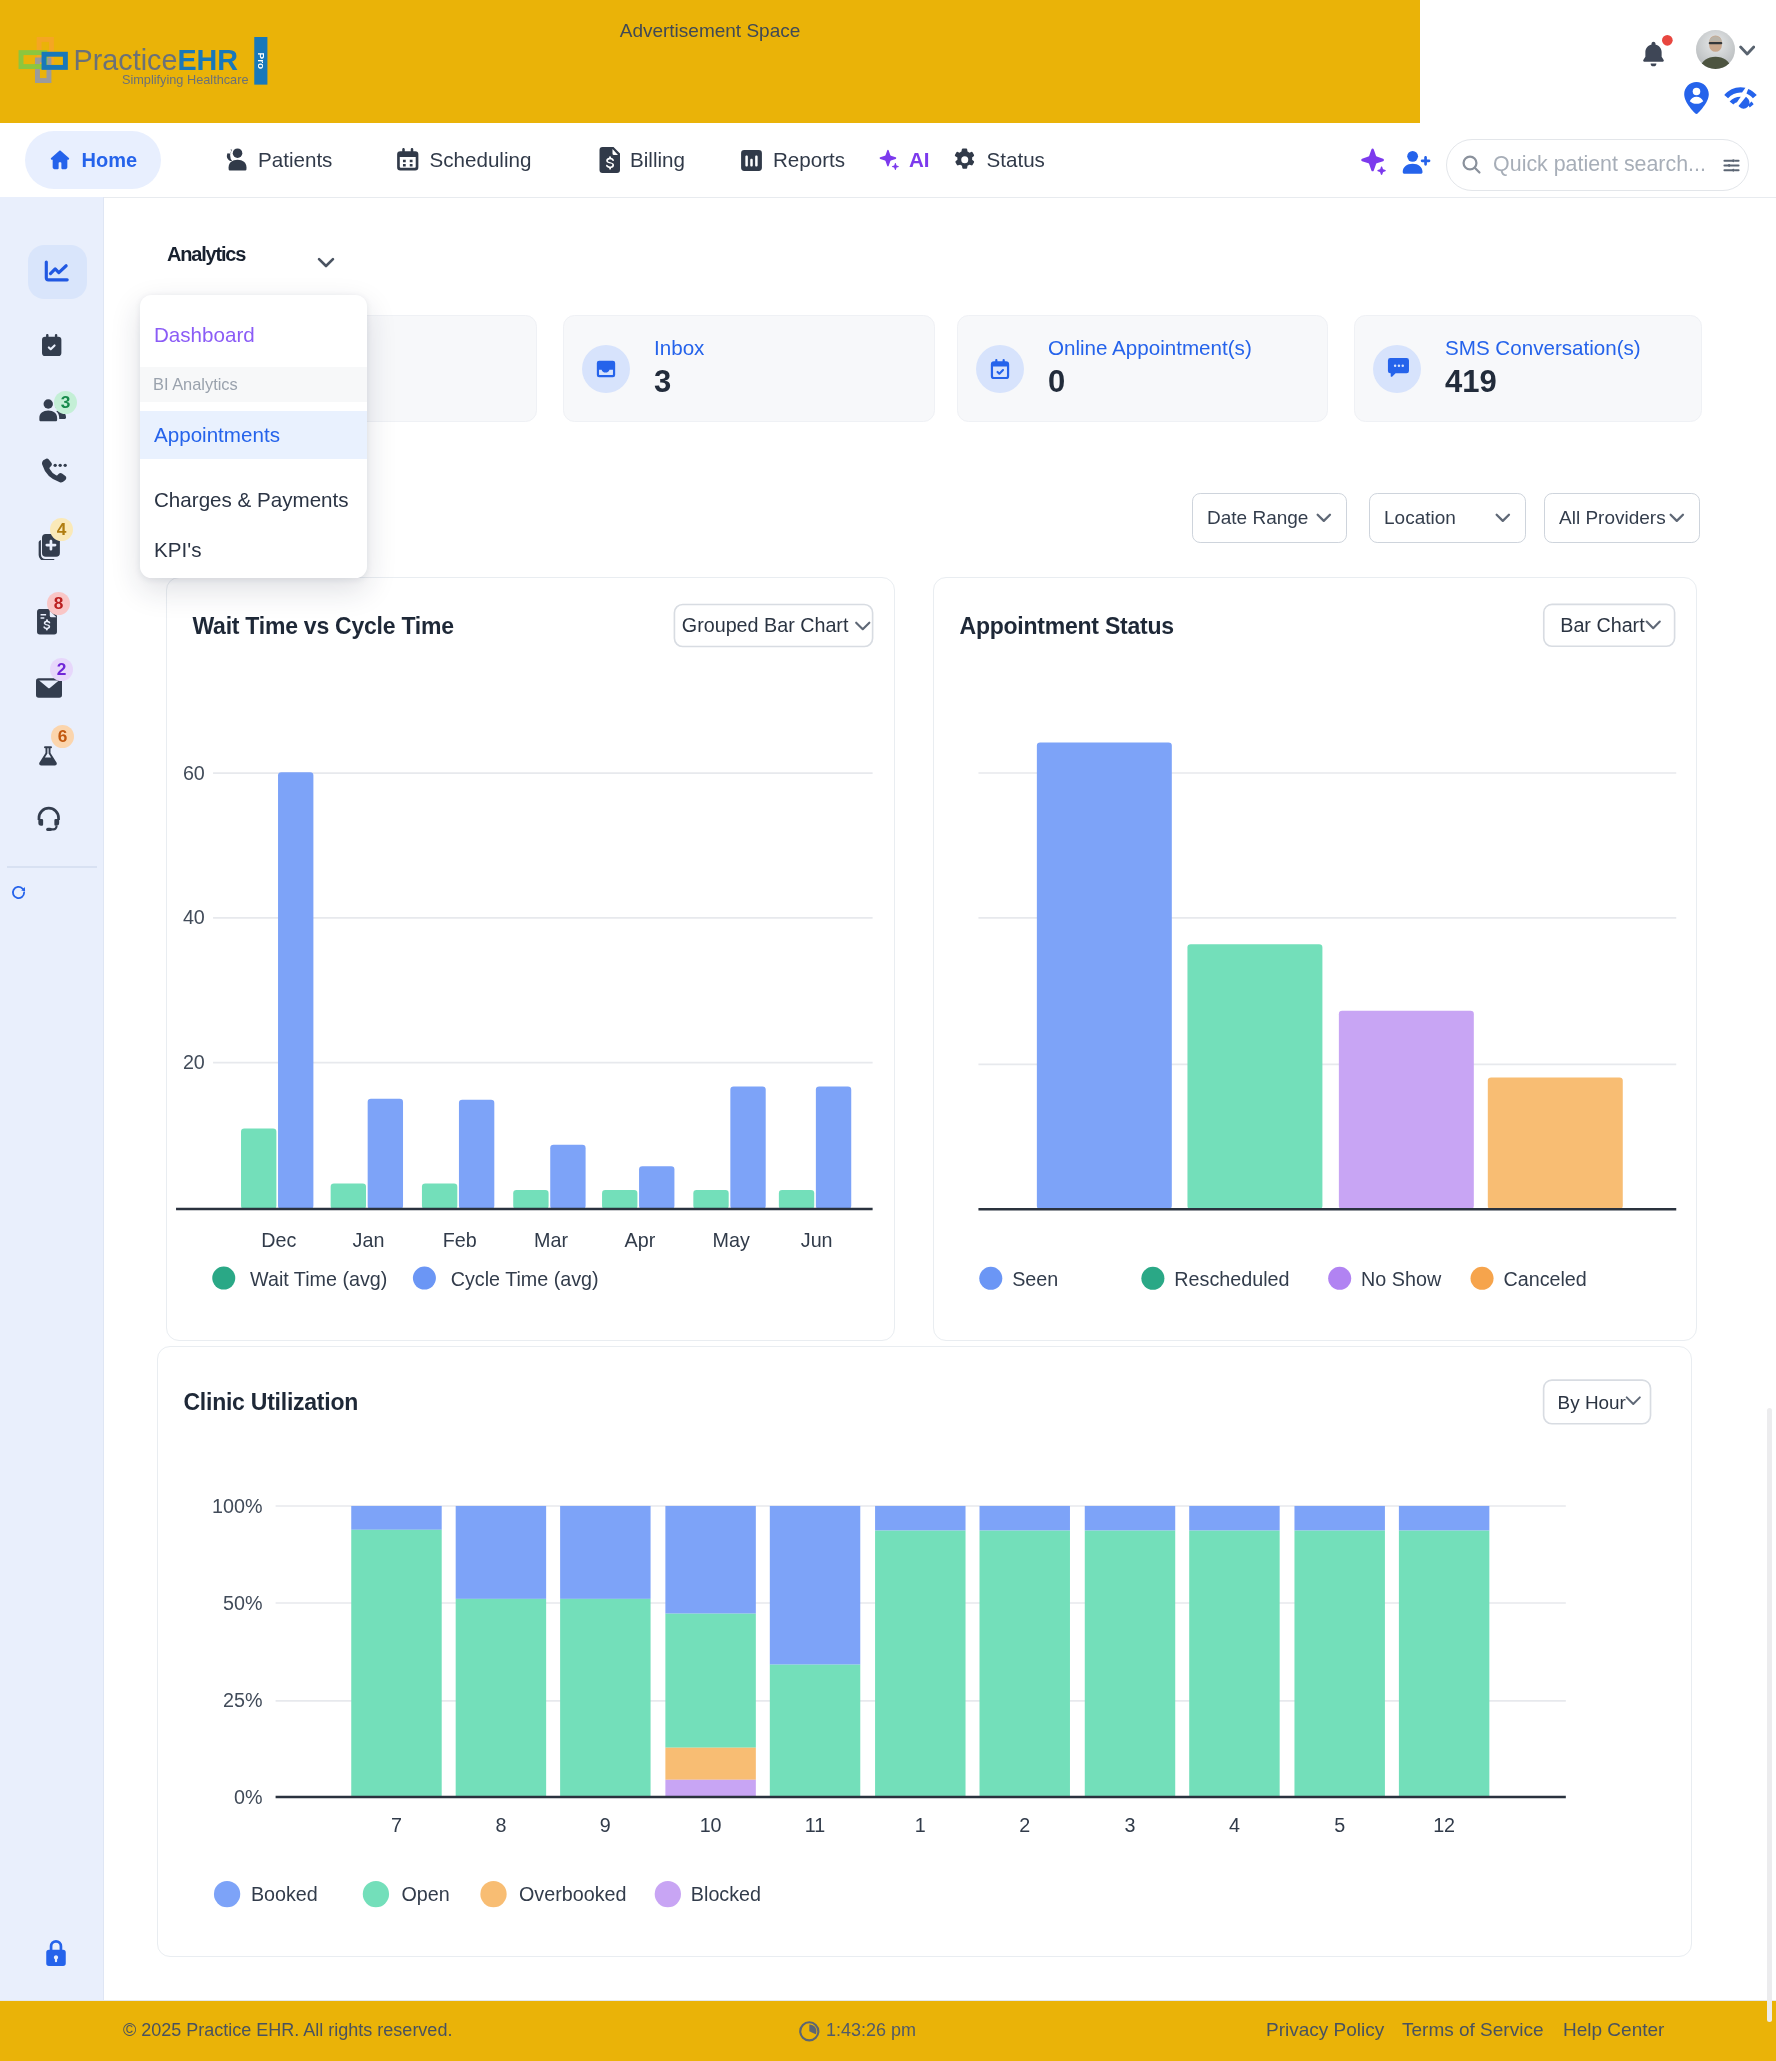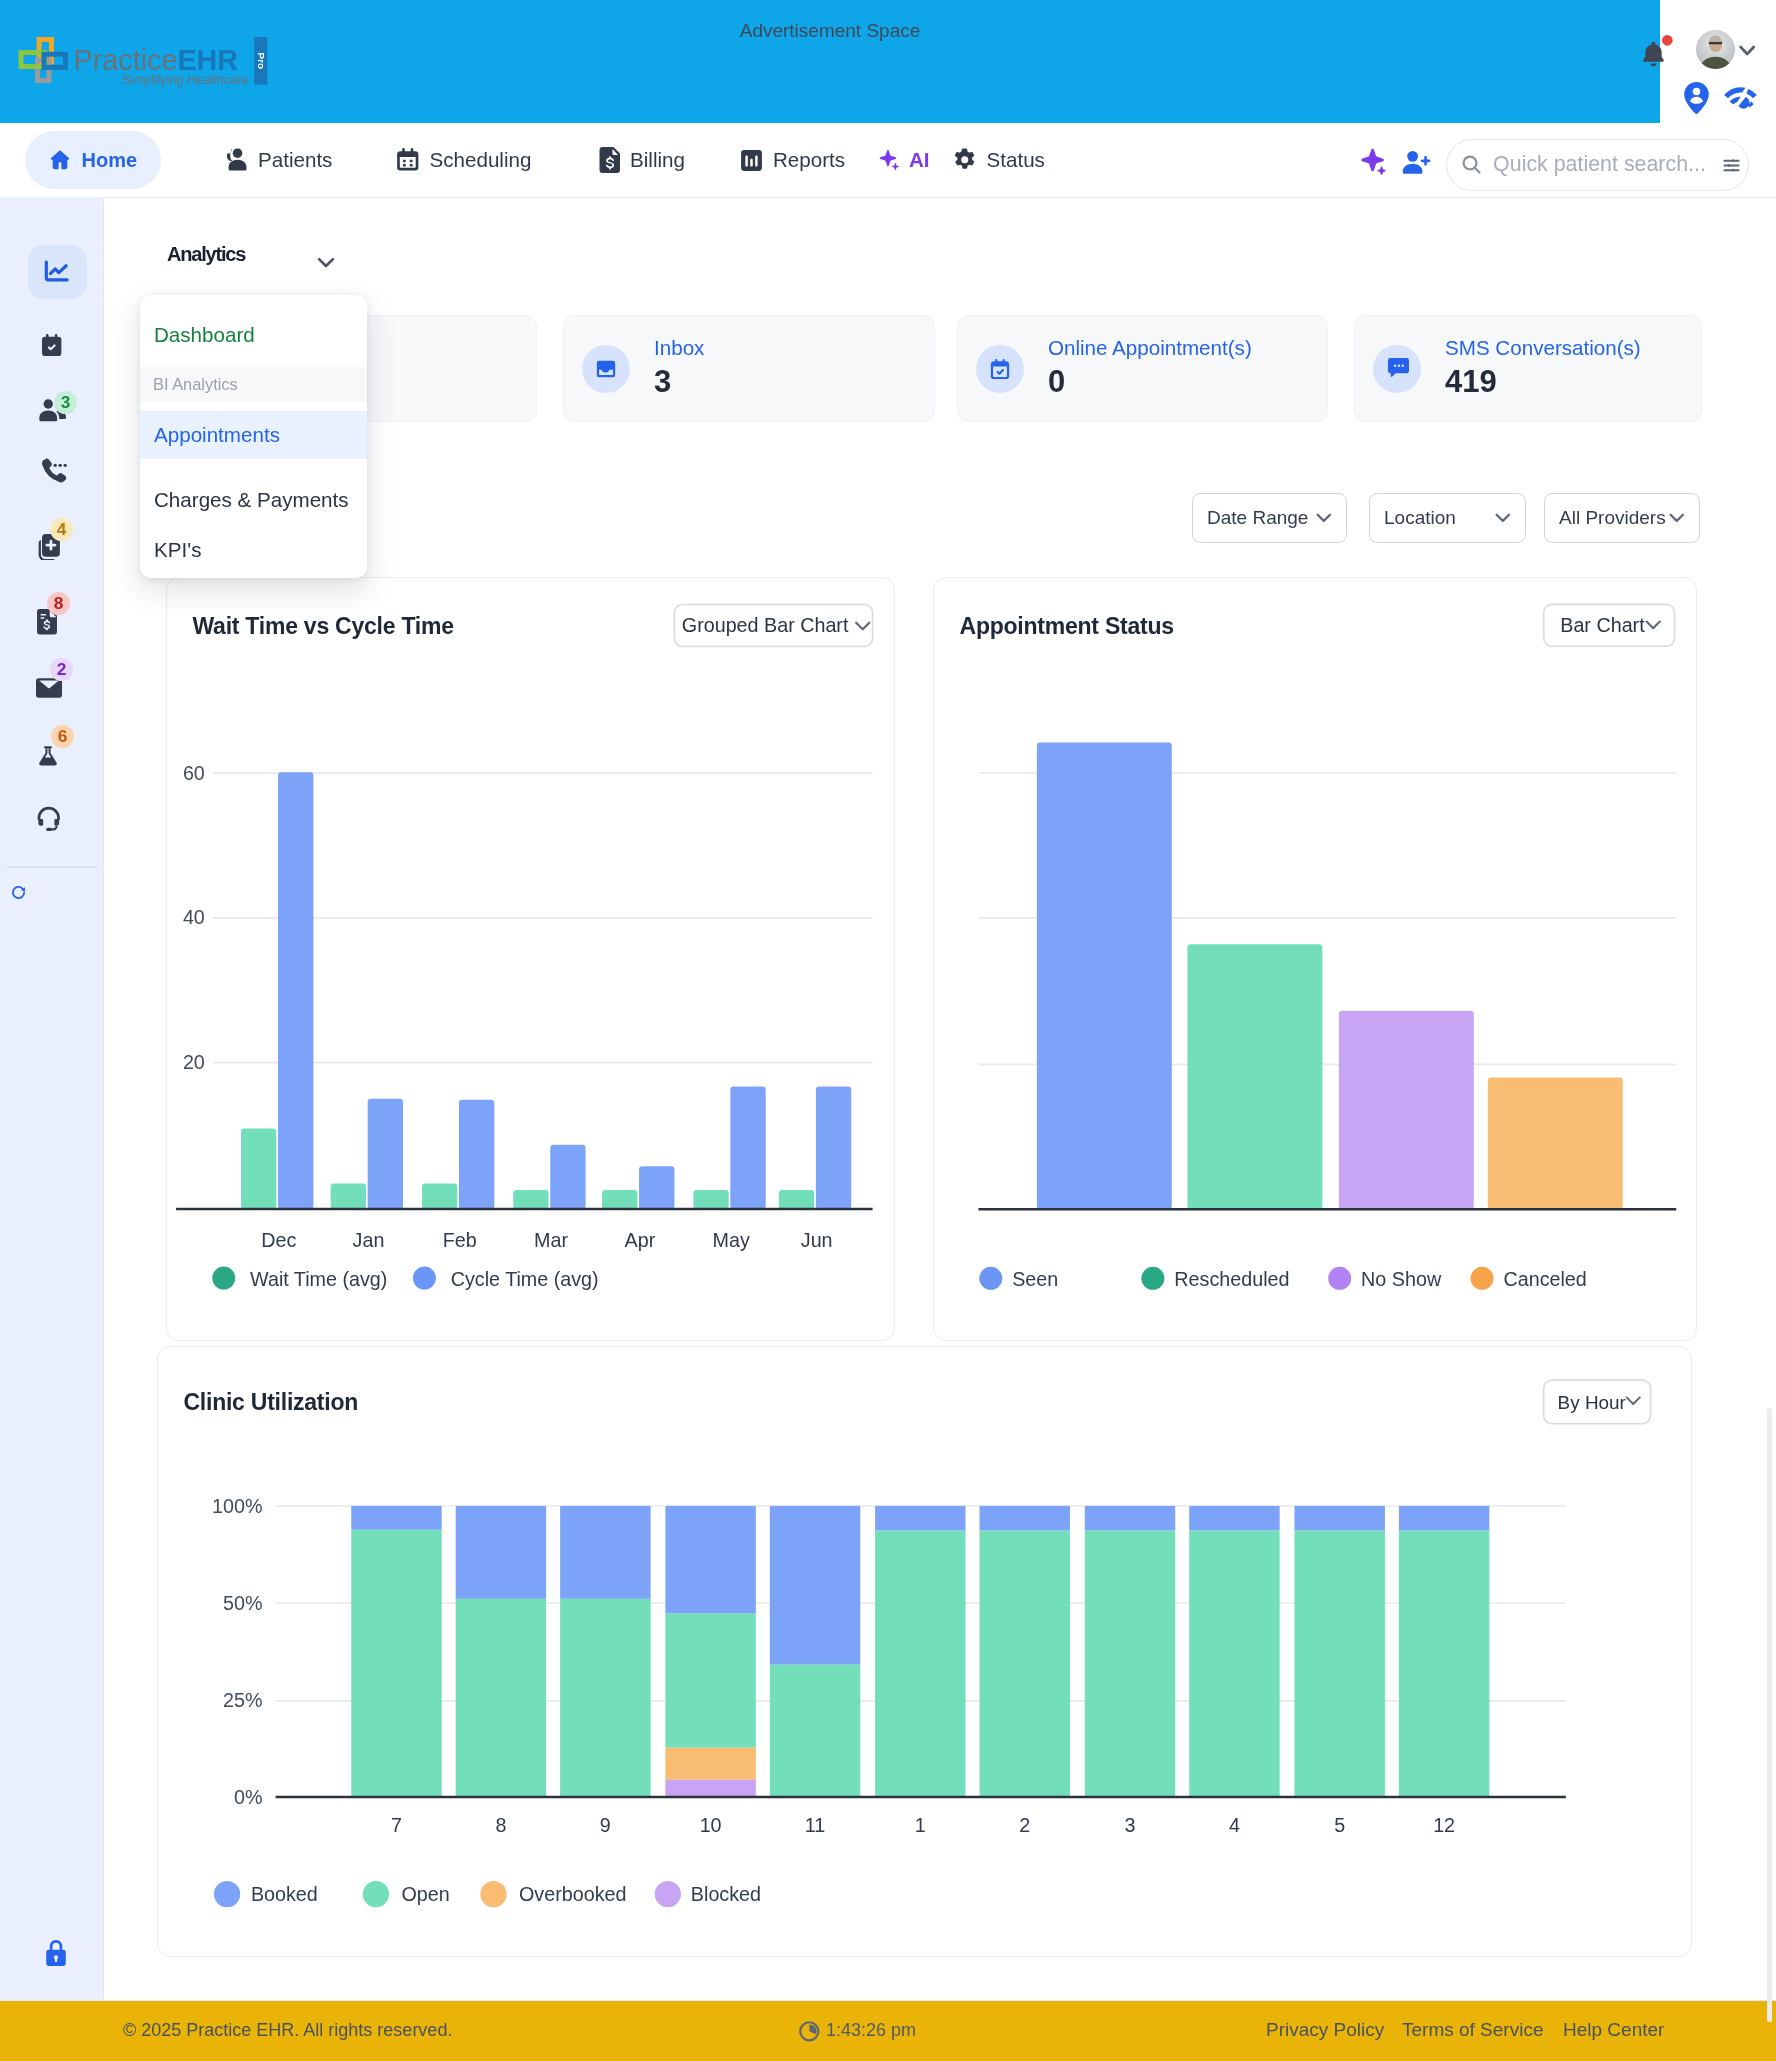--- a/index.html
+++ b/index.html
@@ -1,21 +1,21 @@
 <!DOCTYPE html>
 <html style="font-size:13px"><head>
 <meta charset="utf-8">
 <style>
   * { margin:0; padding:0; box-sizing:border-box; }
   html,body { width:1776px; height:2062px; }
   body { font-family:"Liberation Sans",sans-serif; position:relative; background:#fff; overflow:hidden; }
   .abs { position:absolute; }
   svg { display:block; }
   
-  #topbar { position:absolute; left:0; top:0; width:1660px; height:123px; background:#0ea5e9; }
+  #topbar { position:absolute; left:0; top:0; width:1420px; height:123px; background:#eab308; }
   #adspace { position:absolute; left:0; right:0; top:20px; text-align:center; font-size:19px; color:#404956; }
   
   #nav { position:absolute; left:0; top:123px; width:1776px; height:75px; background:#fff; border-bottom:0.8px solid #e8ebef; }
   .navitem { position:absolute; top:0; height:74px; display:flex; align-items:center; gap:9px; font-size:20.6px; font-weight:500; color:#313a49; }
   #homepill { position:absolute; left:25px; top:8.2px; width:136px; height:58px; border-radius:30px; background:#e8effe; display:flex; align-items:center; justify-content:center; gap:10.7px; color:#2563eb; font-size:20px; font-weight:600; }
   #search { position:absolute; left:1446px; top:15.6px; width:303px; height:52px; border:1.6px solid #e3e6ea; border-radius:26px; background:#fff; display:flex; align-items:center; }
   #search .ph { font-size:21.4px; color:#a7aeb8; margin-left:11.5px; }
   
   #sidebar { position:absolute; left:0; top:197px; width:104px; height:1803px; background:#e9effc; border-right:0.8px solid #dfe6f4; }
   .sb { position:absolute; }
@@ -290,21 +290,21 @@
     </svg>
   </div>
 <div class="filter" style="left:1544px;width:156px">
     <span>All Providers</span>
     <svg width="15.6" height="10" viewBox="0 0 19 12">
       <path d="M2 2l7.5 7.5L17 2" fill="none" stroke="#5f6876" stroke-width="2.8" stroke-linecap="round" stroke-linejoin="round"></path>
     </svg>
   </div>
 
 <div id="menu">
-  <div style="position:absolute;left:14px;top:28px;font-size:20.6px;color:#15803d">Dashboard</div>
+  <div style="position:absolute;left:14px;top:28px;font-size:20.6px;color:#8b5cf6">Dashboard</div>
   <div style="position:absolute;left:0;top:72px;width:227px;height:35px;background:#f7f8f9;display:flex;align-items:center">
       <span style="margin-left:13px;font-size:16.4px;color:#9aa2ad">BI Analytics</span>
     </div>
   <div style="position:absolute;left:0;top:116px;width:227px;height:48px;background:#e9f1fe;display:flex;align-items:center">
       <span style="margin-left:14px;font-size:20.6px;color:#2563eb">Appointments</span>
     </div>
   <div style="position:absolute;left:14px;top:193px;font-size:20.6px;color:#2b3444;white-space:nowrap">Charges &amp; Payments</div>
   <div style="position:absolute;left:14px;top:243px;font-size:20.6px;color:#2b3444">KPI's</div>
 </div>
 

